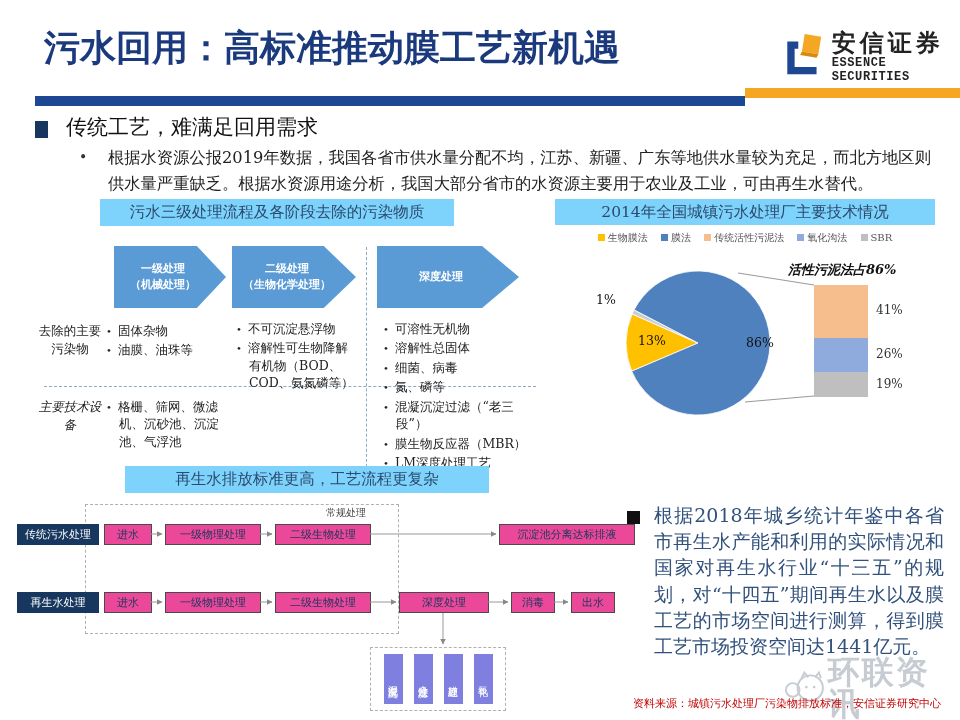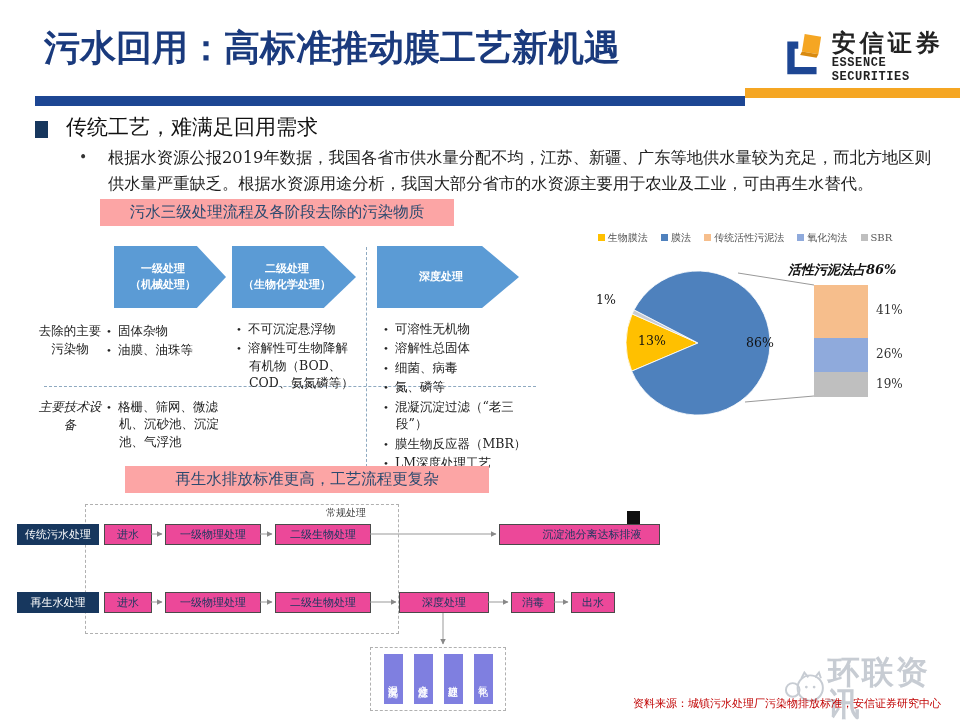--- a/index.html
+++ b/index.html
@@ -20,21 +20,21 @@
   .bar-orange{left:745px;top:88px;width:215px;height:10px;background:#F5A623;}
 
   
   .h-square{width:13px;height:17px;background:#17375E;}
   .s1-square{left:35px;top:121px;}
   .s1-head{left:66px;top:113px;font-size:21px;color:#111;}
   .s1-dot{left:79px;top:149px;font-size:14px;color:#333;}
   .s1-para{left:108px;top:145px;width:835px;font-size:16.3px;line-height:1.6;color:#222;}
 
   
-  .panel-hd{background:#fca5a5;color:#2b4a6f;font-size:15.5px;text-align:center;}
+  .panel-hd{background:#7dd3fc;color:#2b4a6f;font-size:15.5px;text-align:center;}
   .ph-left{left:100px;top:199px;width:354px;height:27px;line-height:27px;}
   .ph-chart{left:555px;top:199px;width:380px;height:26px;line-height:26px;}
   .ph-flow{left:125px;top:466px;width:364px;height:27px;line-height:27px;}
 
   
   .p-arrow{top:246px;height:62px;background:#5B9BD5;color:#fff;
            clip-path:polygon(0 0,74% 0,100% 50%,74% 100%,0 100%);
            display:flex;flex-direction:column;justify-content:center;align-items:center;
            font-size:11px;font-weight:bold;line-height:1.45;padding-right:14px;box-sizing:border-box;}
   .pa1{left:114px;width:112px;}
@@ -69,21 +69,21 @@
 
   
   .grp-rect{left:85px;top:504px;width:312px;height:128px;border:1px dashed #b0b0b0;}
   .grp-label{left:323px;top:506px;font-size:10px;color:#444;background:#fff;padding:0 3px;}
   .flow-lab{height:21px;background:#17375E;color:#fff;font-size:11px;text-align:center;line-height:21px;}
   .fl1{left:17px;top:524px;width:82px;} .fl2{left:17px;top:592px;width:82px;}
   .fbox{height:19px;background:#ec4899;border:1px solid #4a4a4a;color:#17375E;font-size:11px;
         text-align:center;line-height:19px;}
   .fb-r1{top:524px;} .fb-r2{top:592px;}
   .fb11{left:104px;width:46px;} .fb12{left:165px;width:94px;} .fb13{left:275px;width:94px;}
-  .fb14{left:499px;width:134px;padding-left:25px;}
+  .fb14{left:499px;width:134px;}
   .fb21{left:104px;width:46px;} .fb22{left:165px;width:94px;} .fb23{left:275px;width:94px;}
   .fb24{left:399px;width:88px;} .fb25{left:511px;width:42px;} .fb26{left:571px;width:42px;}
   .conn-svg{left:0;top:460px;pointer-events:none;}
   .deep-rect{left:370px;top:647px;width:136px;height:64px;border:1px dashed #b0b0b0;
              display:flex;align-items:center;justify-content:center;gap:11px;box-sizing:border-box;}
   .deep-box{width:19px;height:50px;background:#7F7FE0;color:#fff;font-size:10px;
             writing-mode:vertical-rl;text-align:center;line-height:19px;letter-spacing:1px;}
 
   
   .ins-square{left:627px;top:511px;width:13px;height:13px;background:#101010;}
@@ -156,20 +156,21 @@
   <div class="abs rowlab rl2">主要技术设备</div>
   <ul class="abs cell c21">
     <li>格栅、筛网、微滤机、沉砂池、沉淀池、气浮池</li>
   </ul>
   <ul class="abs cell c23">
     <li>混凝沉淀过滤（“老三段”）</li>
     <li>膜生物反应器（MBR）</li>
     <li>LM深度处理工艺</li>
   </ul>
 
+  <div class="abs panel-hd ph-chart">2014年全国城镇污水处理厂主要技术情况</div>
   <div class="abs legend">
     <span class="legend-item"><span class="sw" style="background: rgb(255, 192, 0);"></span><span>生物膜法</span></span>
     <span class="legend-item"><span class="sw" style="background: rgb(79, 129, 189);"></span><span>膜法</span></span>
     <span class="legend-item"><span class="sw" style="background: rgb(246, 190, 140);"></span><span>传统活性污泥法</span></span>
     <span class="legend-item"><span class="sw" style="background: rgb(143, 170, 220);"></span><span>氧化沟法</span></span>
     <span class="legend-item"><span class="sw" style="background: rgb(191, 191, 191);"></span><span>SBR</span></span>
   </div>
 
   <svg class="abs callout-svg" width="420" height="250">
     <line x1="198" y1="78" x2="274" y2="90" stroke="#999" stroke-width="1"></line>
@@ -231,20 +232,21 @@
   </svg>
 
   <div class="abs deep-rect">
     <div class="deep-box">混凝沉淀</div>
     <div class="deep-box">介质过滤</div>
     <div class="deep-box">膜处理</div>
     <div class="deep-box">氧化</div>
   </div>
 
   <div class="abs ins-square"></div>
+  <div class="abs ins-text">根据2018年城乡统计年鉴中各省市再生水产能和利用的实际情况和国家对再生水行业“十三五”的规划，对“十四五”期间再生水以及膜工艺的市场空间进行测算，得到膜工艺市场投资空间达1441亿元。</div>
 
   <div class="abs wm">
     <svg width="46" height="40" viewBox="0 0 46 40">
       <circle cx="10" cy="22" r="7" fill="none" stroke="#c7ccd3" stroke-width="2"></circle>
       <circle cx="28" cy="20" r="13" fill="none" stroke="#c7ccd3" stroke-width="2"></circle>
       <path d="M19,10 l3,-6 l4,5 M33,9 l4,-5 l2,6" fill="none" stroke="#c7ccd3" stroke-width="2"></path>
       <circle cx="24" cy="19" r="1.4" fill="#c7ccd3"></circle>
         <circle cx="32" cy="19" r="1.4" fill="#c7ccd3"></circle>
     </svg>
     <span class="wm-text">环联资讯</span>

